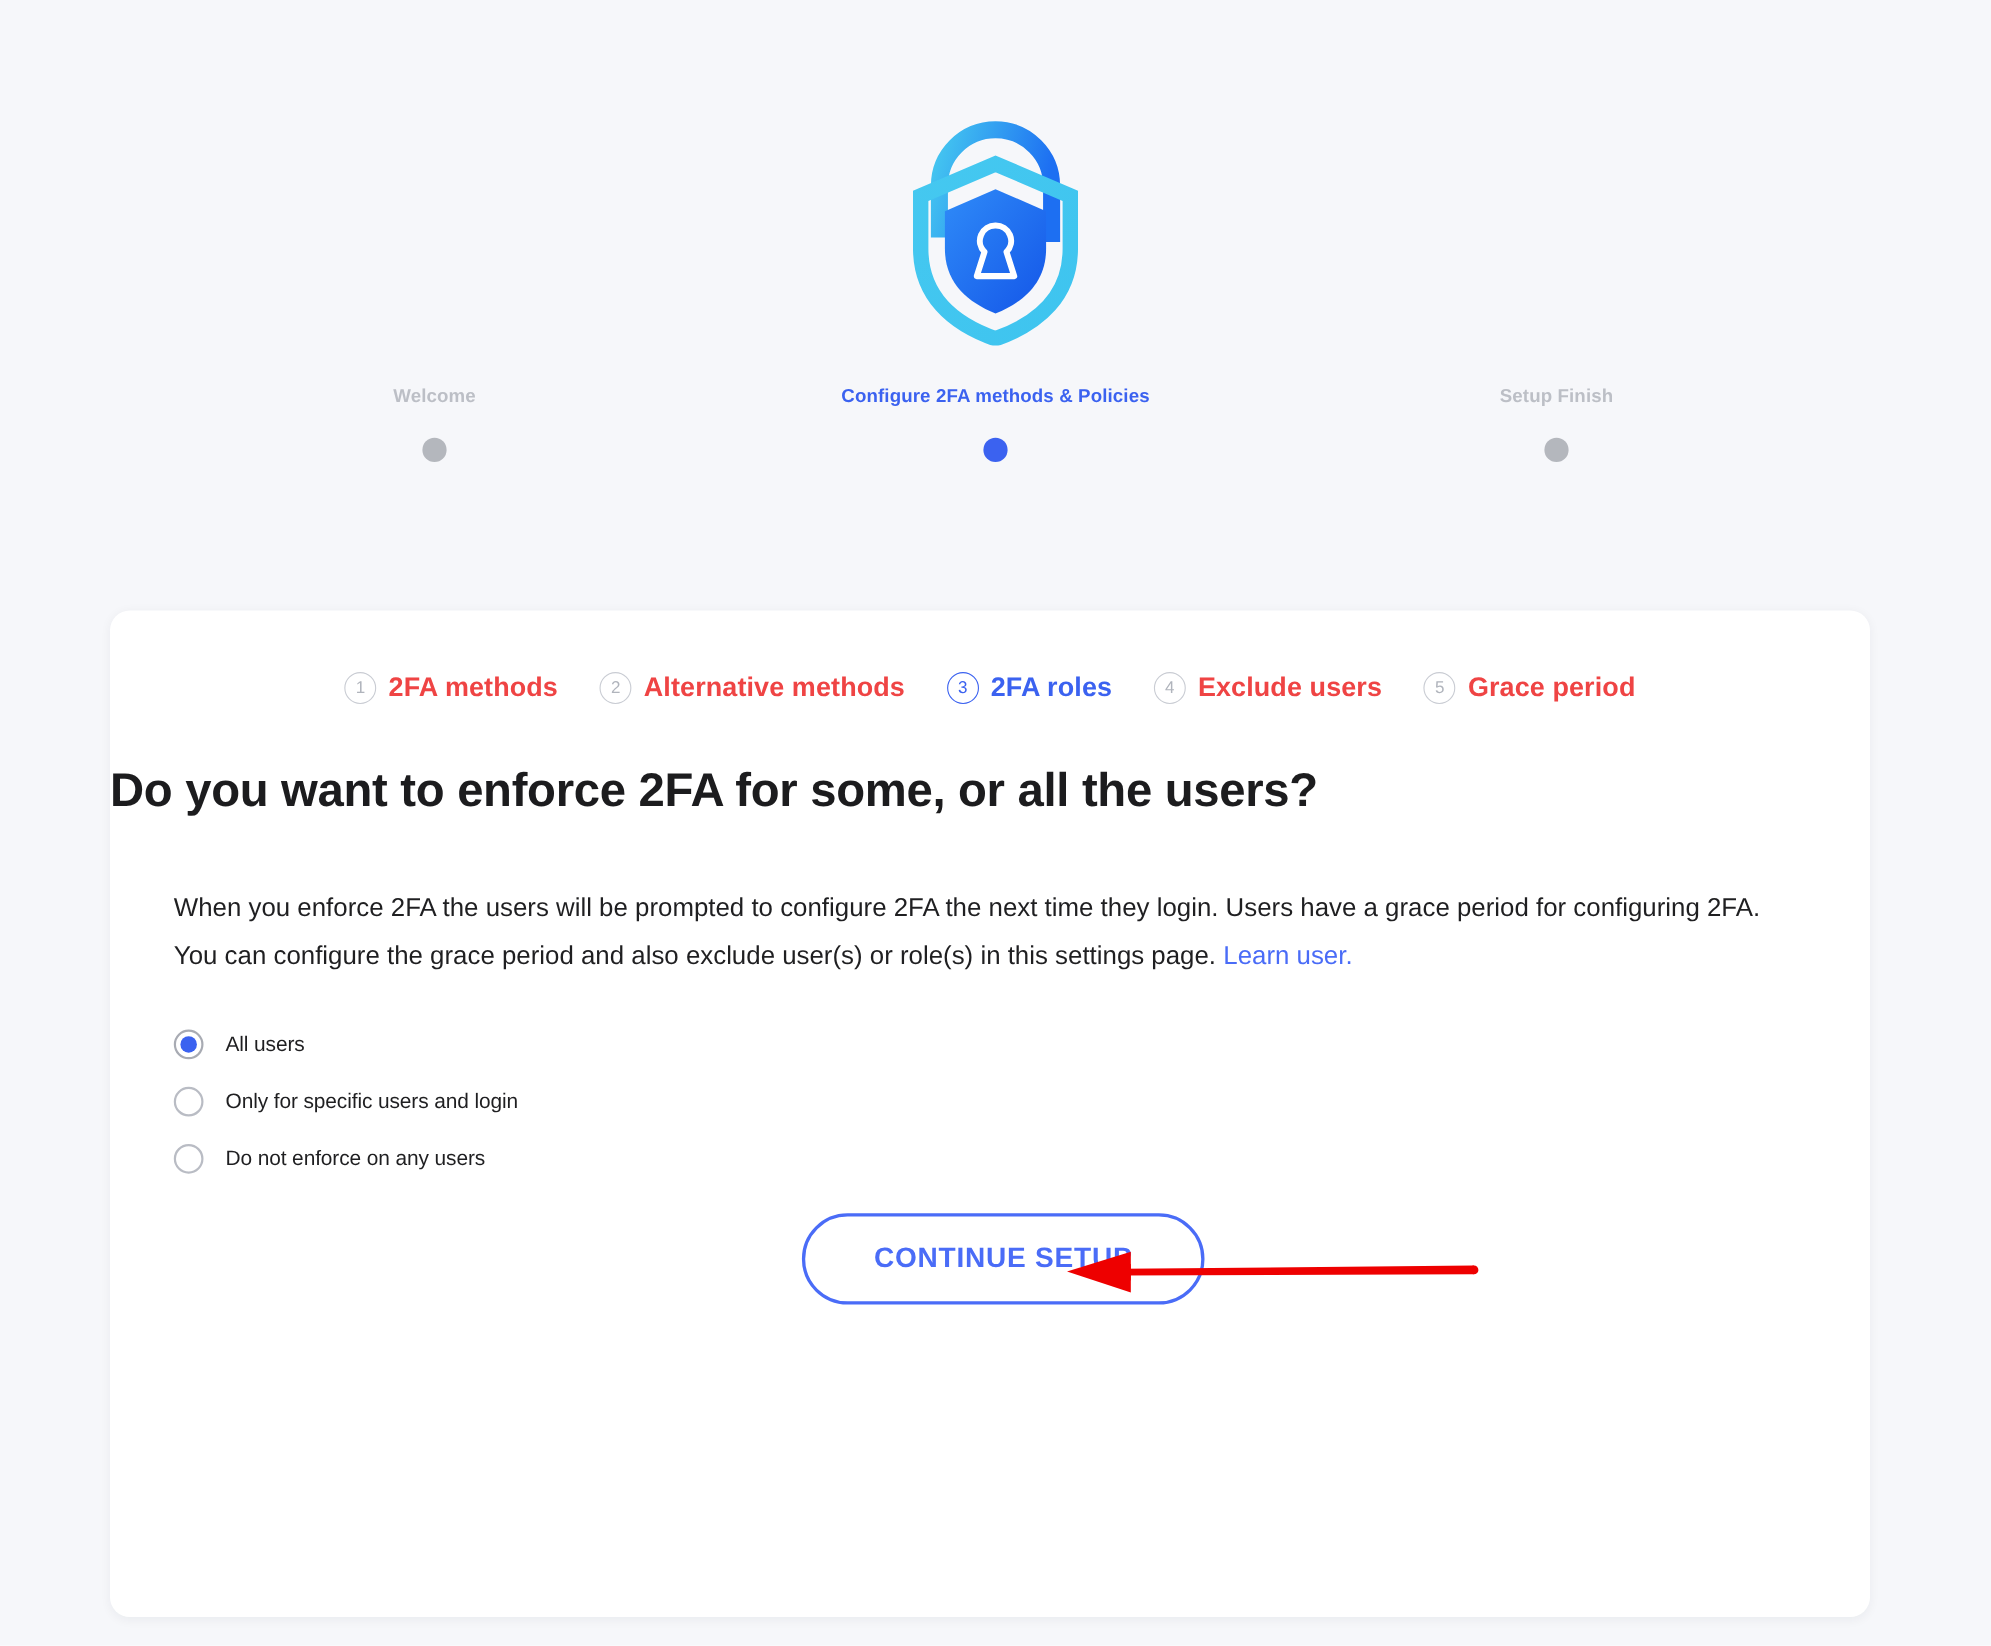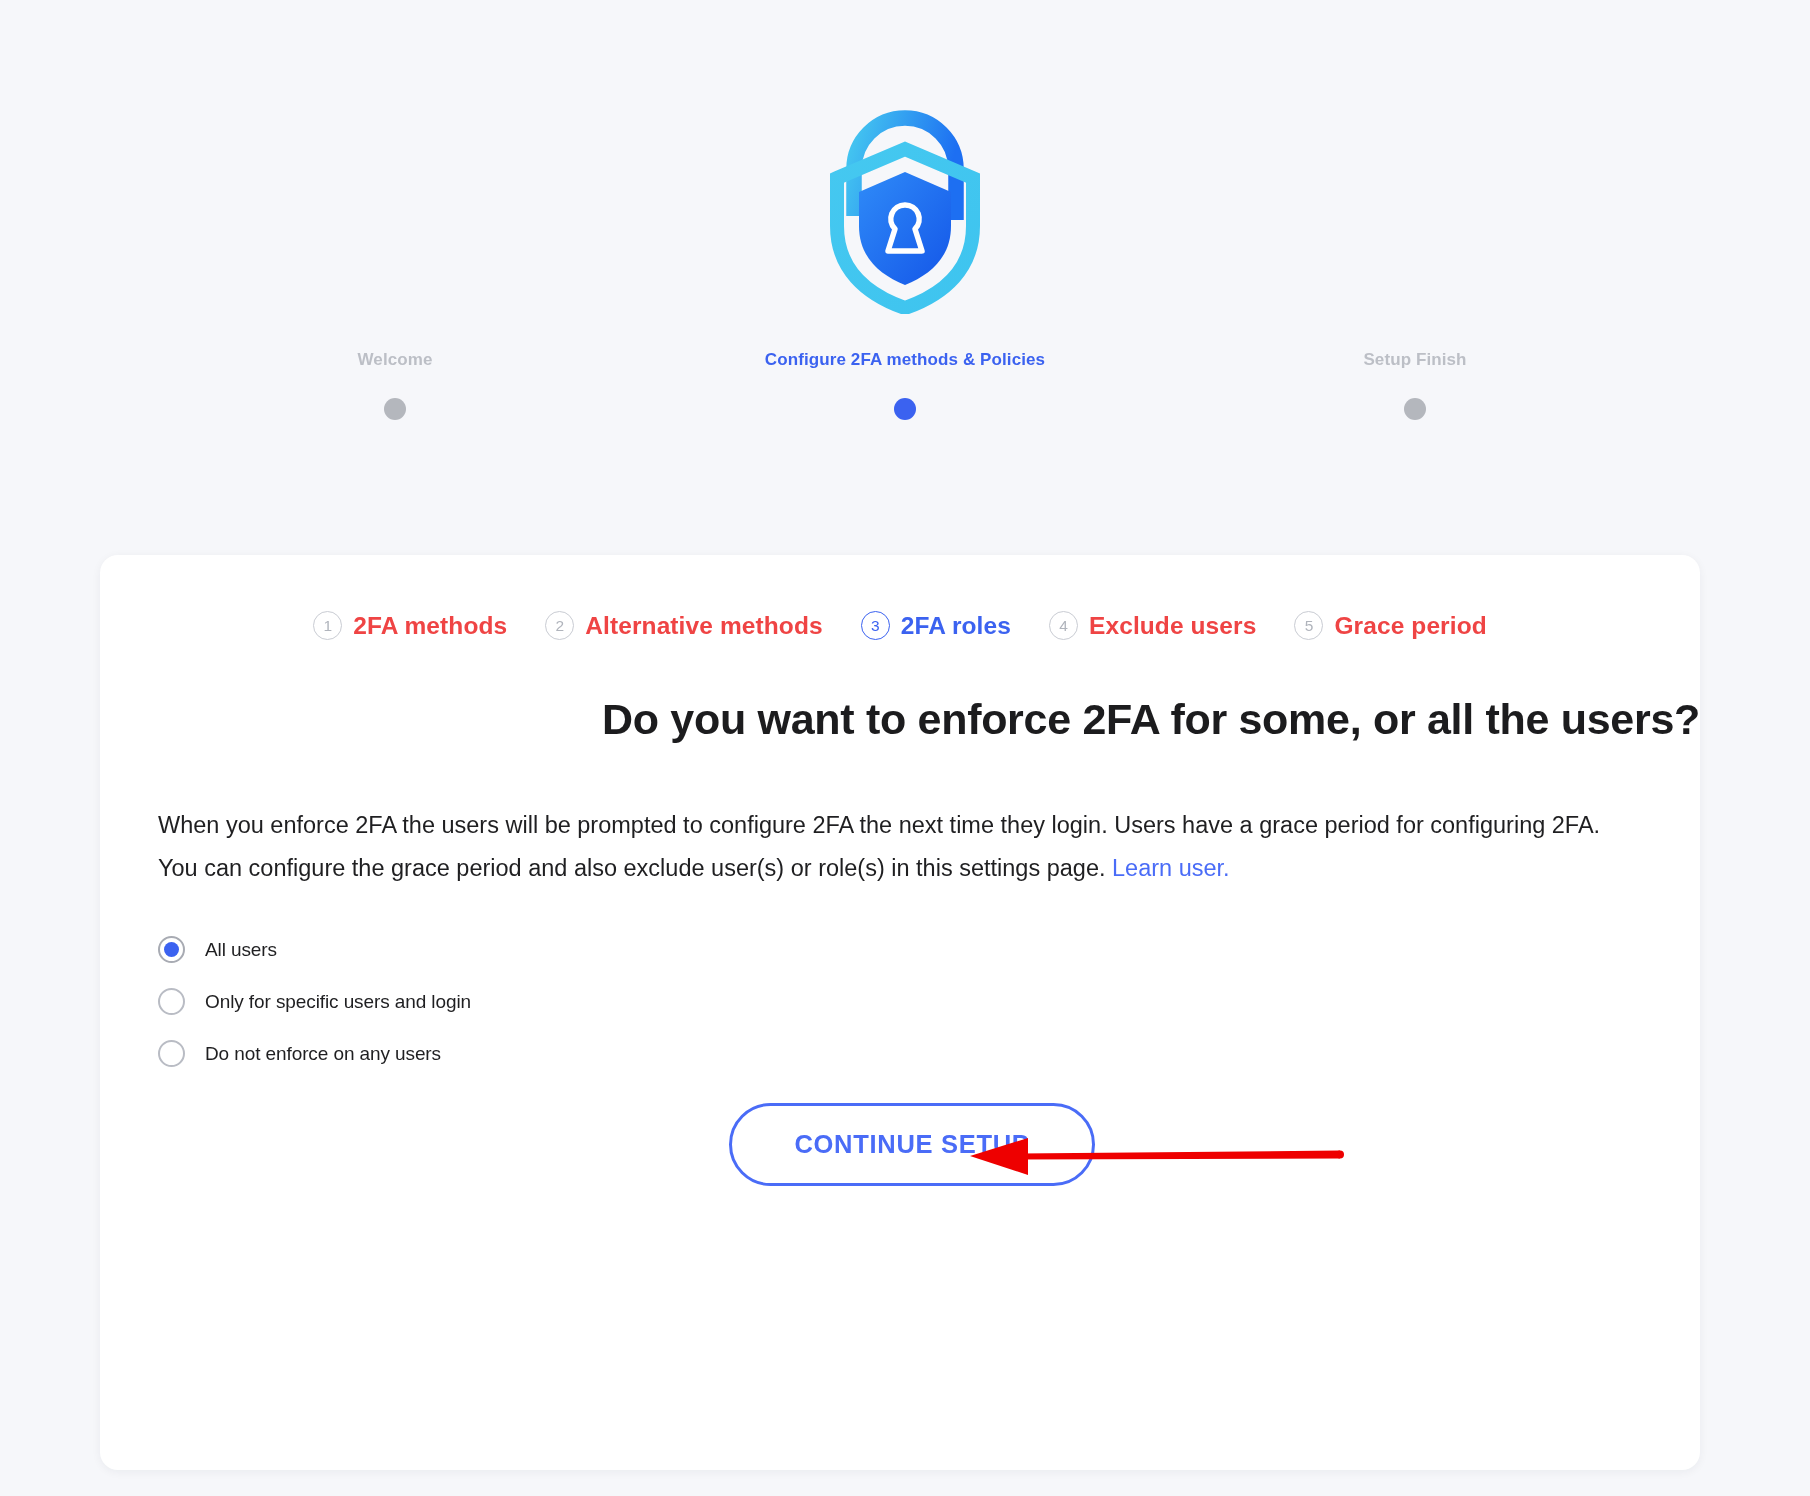--- a/index.html
+++ b/index.html
@@ -106,21 +106,21 @@
   }
   .substep.active .substep-num {
     border-color: #3b62f0;
     color: #3b62f0;
   }
   .substep.active .substep-label { color: #3b62f0; }
 
   
   .card-heading {
     margin-top: 55px;
-    text-align: right;
+    text-align: left;
     font-size: 43px;
     font-weight: bold;
     color: #1c1c1e;
     letter-spacing: -0.3px;
   }
 
   
   .card-body {
     margin: 60px 58px 0 58px;
     font-size: 23.5px;

